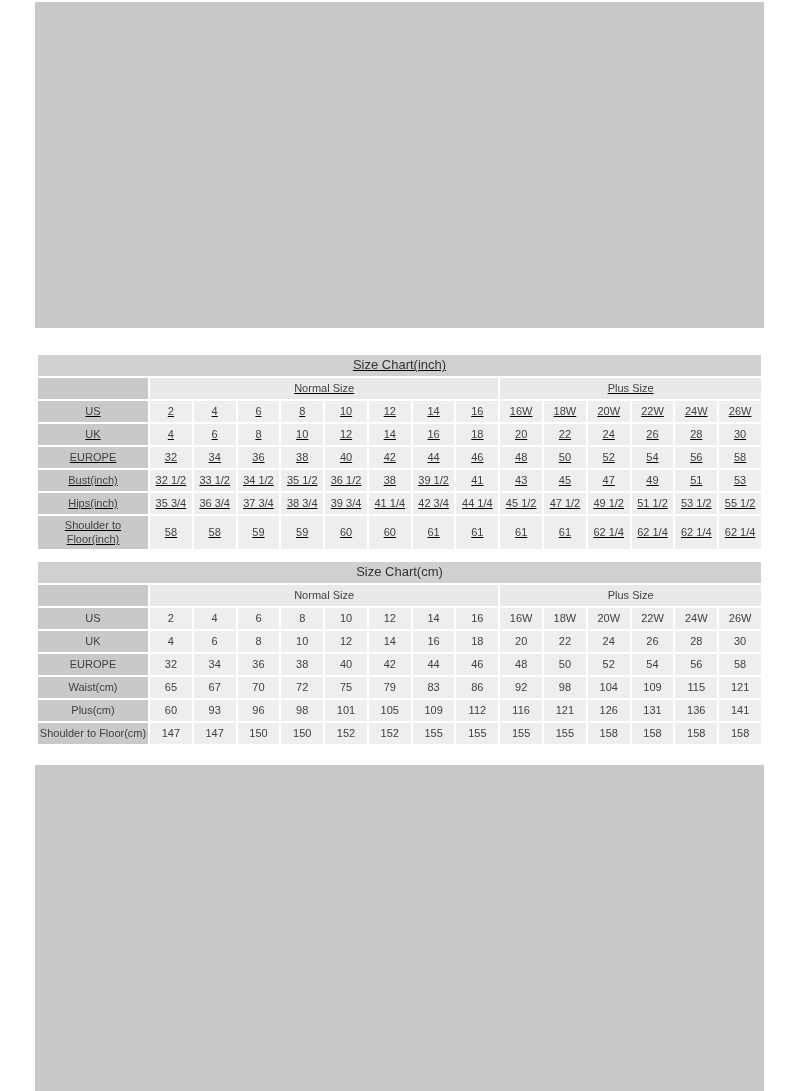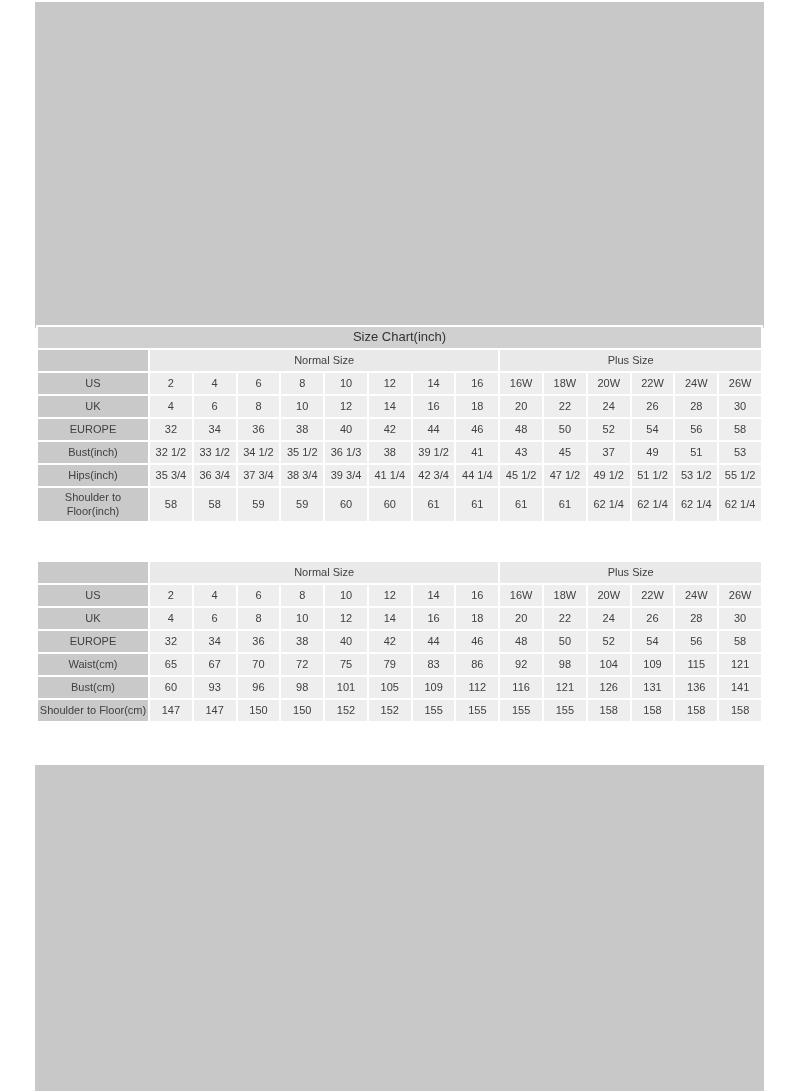--- a/index.html
+++ b/index.html
@@ -13,21 +13,21 @@
   }
   html,body{margin:0;padding:0;}
   body{
     width:800px;height:1091px;position:relative;background:#ffffff;
     font-family:"Liberation Sans", sans-serif;overflow:hidden;
   }
   .ph{position:absolute;left:35px;width:729px;background:var(--ph);}
   .ph-top{top:2px;height:326px;}
   .ph-bottom{top:765px;height:326px;}
   .chart{position:absolute;left:36px;width:727px;}
-  .chart-1{top:325px;}
+  .chart-1{top:353px;text-decoration:underline;}
   .chart-2{top:560px;}
   table{
     border-collapse:separate;border-spacing:2px;width:100%;table-layout:fixed;
     background:#ffffff;
   }
   col.col-label{width:110px;}
   td{
     text-align:center;vertical-align:middle;font-size:11px;color:var(--text);
     padding:2px 1px;height:17px;line-height:1.3;
   }
@@ -120,27 +120,27 @@
           <td class="data-cell">54</td>
           <td class="data-cell">56</td>
           <td class="data-cell">58</td>
         </tr>
         <tr>
           <td class="label-cell">Bust(inch)</td>
           <td class="data-cell">32 1/2</td>
           <td class="data-cell">33 1/2</td>
           <td class="data-cell">34 1/2</td>
           <td class="data-cell">35 1/2</td>
-          <td class="data-cell">36 1/3</td>
+          <td class="data-cell">36 1/2</td>
           <td class="data-cell">38</td>
           <td class="data-cell">39 1/2</td>
           <td class="data-cell">41</td>
           <td class="data-cell">43</td>
           <td class="data-cell">45</td>
-          <td class="data-cell">37</td>
+          <td class="data-cell">47</td>
           <td class="data-cell">49</td>
           <td class="data-cell">51</td>
           <td class="data-cell">53</td>
         </tr>
         <tr>
           <td class="label-cell">Hips(inch)</td>
           <td class="data-cell">35 3/4</td>
           <td class="data-cell">36 3/4</td>
           <td class="data-cell">37 3/4</td>
           <td class="data-cell">38 3/4</td>
@@ -190,20 +190,23 @@
         <col>
         <col>
         <col>
         <col>
         <col>
         <col>
         <col>
       </colgroup>
       <tbody>
         <tr>
+          <td class="title-cell" colspan="15">Size Chart(cm)</td>
+        </tr>
+        <tr>
           <td class="label-cell"></td>
           <td class="group-cell" colspan="8">Normal Size</td>
           <td class="group-cell" colspan="6">Plus Size</td>
         </tr>
         <tr>
           <td class="label-cell">US</td>
           <td class="data-cell">2</td>
           <td class="data-cell">4</td>
           <td class="data-cell">6</td>
           <td class="data-cell">8</td>
@@ -263,21 +266,21 @@
           <td class="data-cell">83</td>
           <td class="data-cell">86</td>
           <td class="data-cell">92</td>
           <td class="data-cell">98</td>
           <td class="data-cell">104</td>
           <td class="data-cell">109</td>
           <td class="data-cell">115</td>
           <td class="data-cell">121</td>
         </tr>
         <tr>
-          <td class="label-cell">Bust(cm)</td>
+          <td class="label-cell">Plus(cm)</td>
           <td class="data-cell">60</td>
           <td class="data-cell">93</td>
           <td class="data-cell">96</td>
           <td class="data-cell">98</td>
           <td class="data-cell">101</td>
           <td class="data-cell">105</td>
           <td class="data-cell">109</td>
           <td class="data-cell">112</td>
           <td class="data-cell">116</td>
           <td class="data-cell">121</td>

